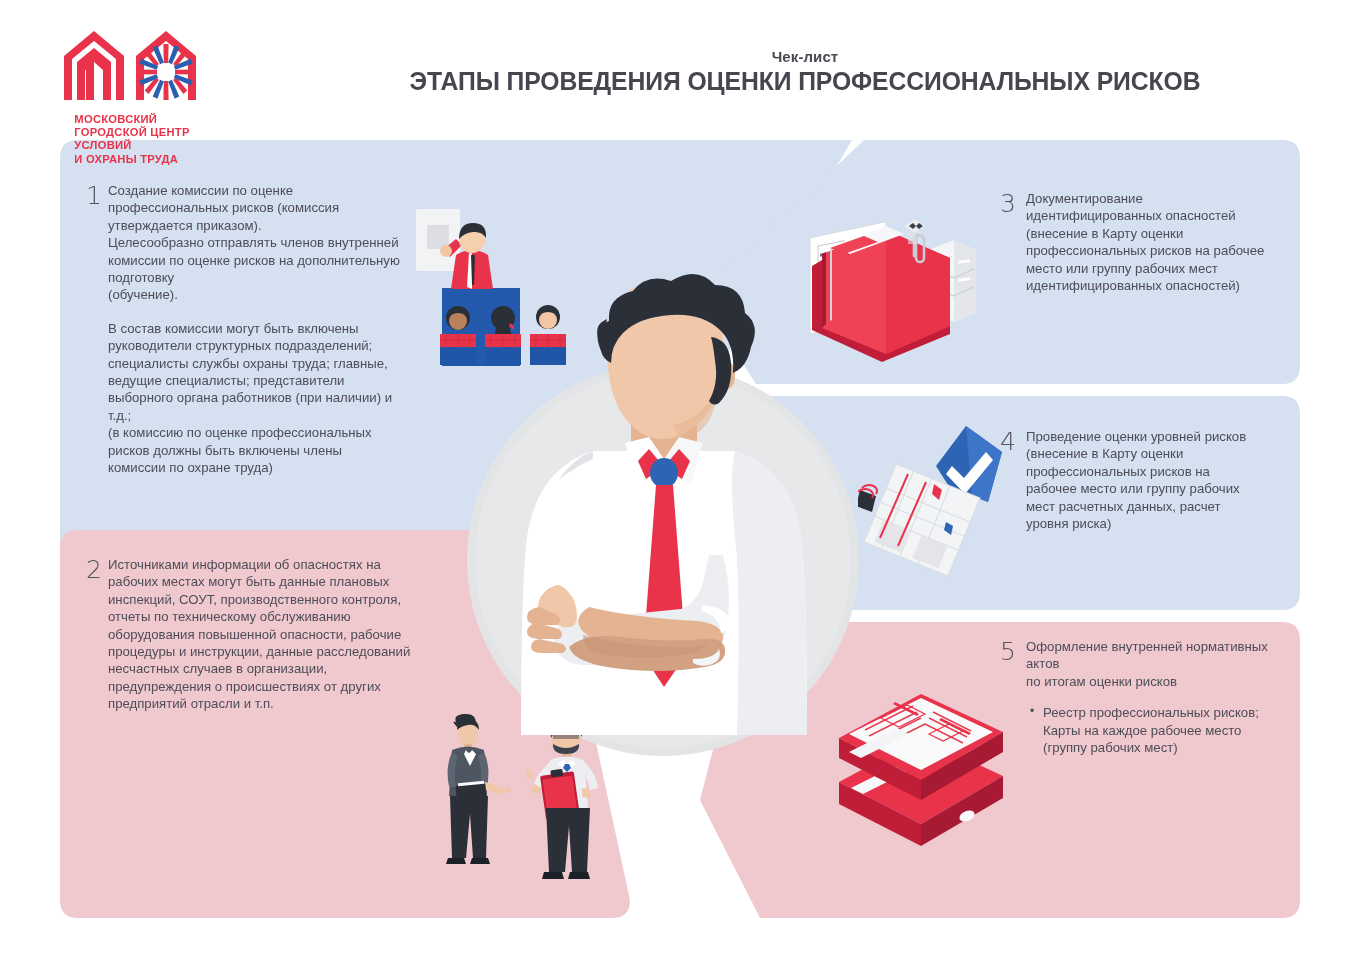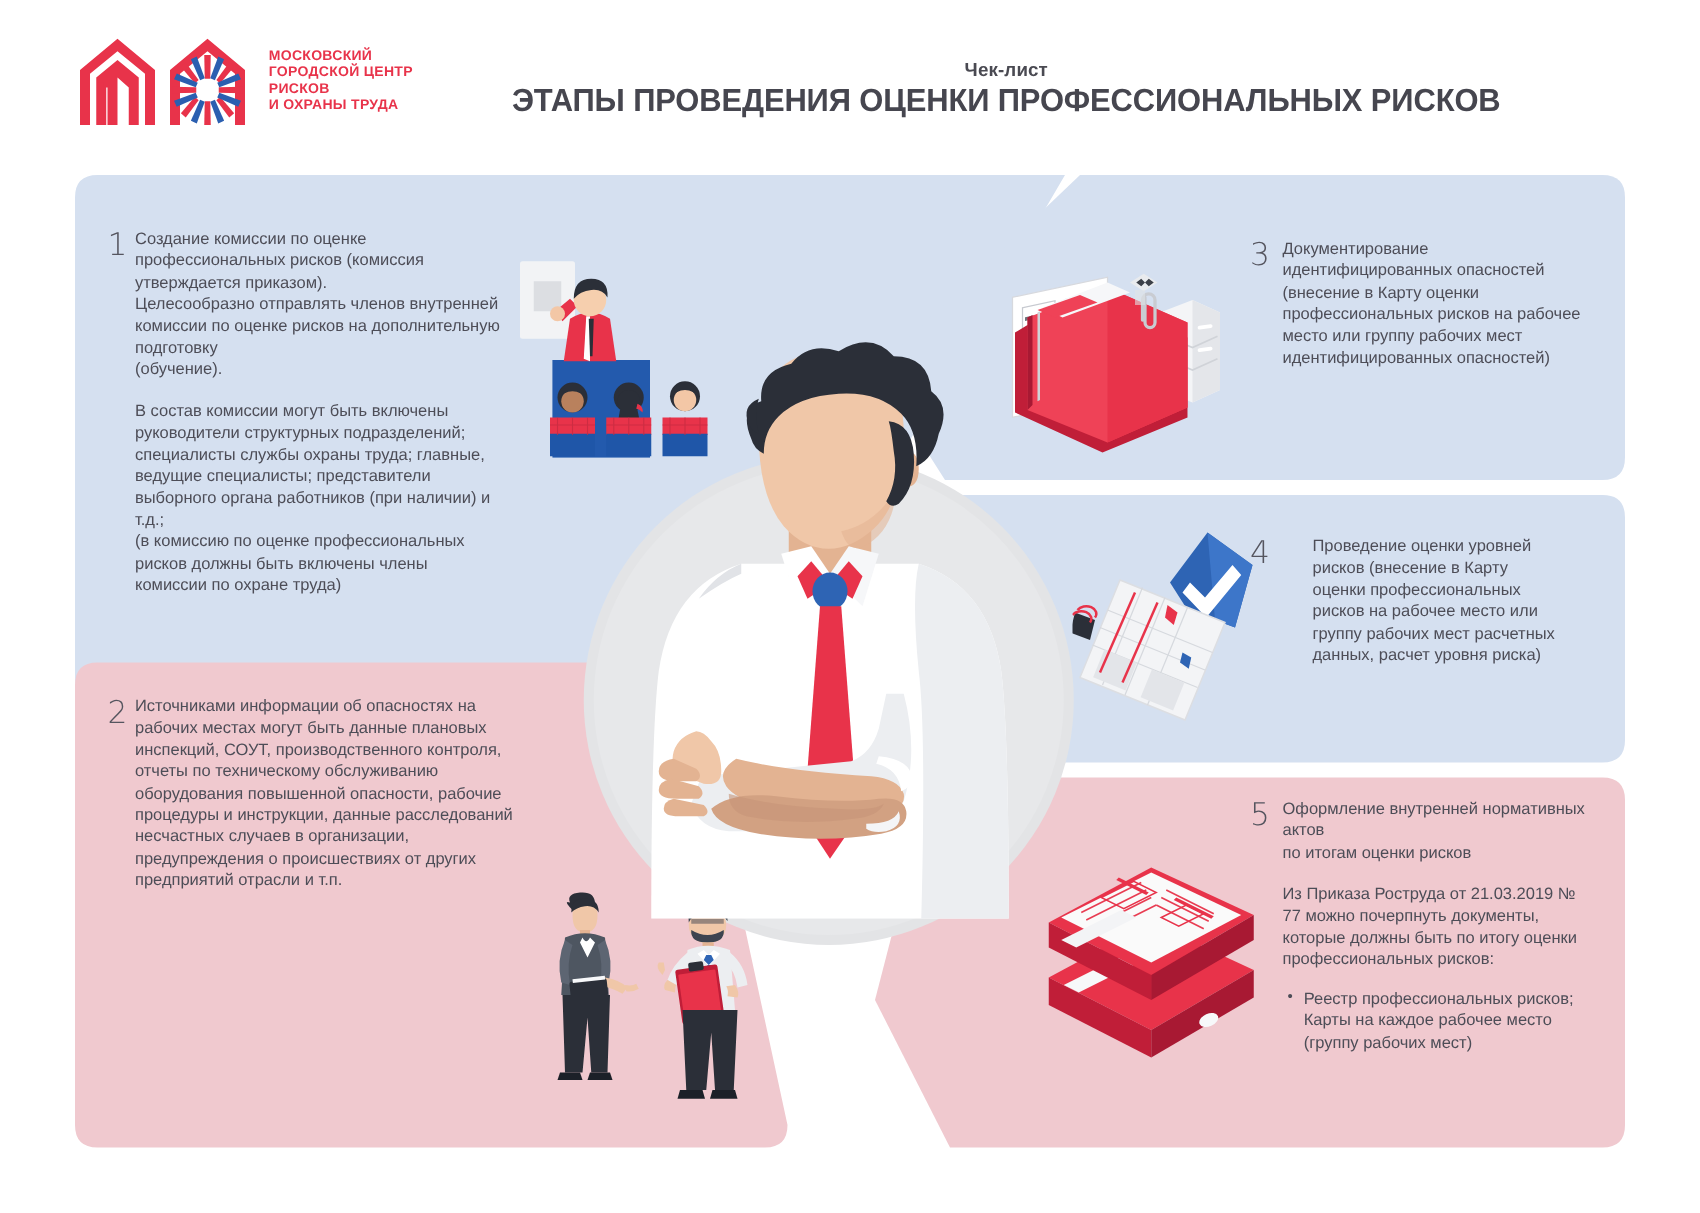--- a/index.html
+++ b/index.html
@@ -37,20 +37,21 @@
     height: 125px;
     z-index: 10;
   }
   #logo-block {
     position: absolute;
     left: 58px;
     top: 26px;
     display: flex;
     align-items: center;
     gap: 9px;
+    flex-direction: column;
   }
   #logo-mark { width: 148px; height: 78px; display:block; }
   #logo-text {
     color: #e8334a;
     font-weight: bold;
     font-size: 11.2px;
     line-height: 13.2px;
     letter-spacing: 0.25px;
     white-space: nowrap;
   }
@@ -198,21 +199,21 @@
             <path d="M-24.6,-13.3 L-26.8,-8.6 L-9.4,-2.2 L-7.8,-5.9 Z"></path>
             <path d="M-13.3,-24.6 L-8.6,-26.8 L-2.2,-9.4 L-5.9,-7.8 Z"></path>
           </g>
           <circle r="3.4" fill="#ffffff"></circle>
         </g>
       </svg>
 
       <div id="logo-text">
         <div>МОСКОВСКИЙ</div>
         <div>ГОРОДСКОЙ ЦЕНТР</div>
-        <div>РИСКОВ</div>
+        <div>УСЛОВИЙ</div>
         <div>И ОХРАНЫ ТРУДА</div>
       </div>
     </div>
 
     <div id="title-block">
       <div id="subtitle">Чек-лист</div>
       <div id="main-title">ЭТАПЫ ПРОВЕДЕНИЯ ОЦЕНКИ ПРОФЕССИОНАЛЬНЫХ РИСКОВ</div>
     </div>
   </div>
 
@@ -524,32 +525,31 @@
       <div class="step-body">
         <p class="para" style="white-space: pre-line;">Документирование идентифицированных опасностей (внесение в Карту оценки профессиональных рисков на рабочее место или группу рабочих мест идентифицированных опасностей)</p>
       </div>
     </div>
   </div>
 
   <div class="panel-text" id="p4">
     <div class="step-row">
       <div class="step-num">4</div>
       <div class="step-body">
-        <p class="para" style="white-space: pre-line; margin-left: 24px;">Проведение оценки уровней рисков (внесение в Карту оценки профессиональных рисков на рабочее место или группу рабочих мест расчетных данных, расчет уровня риска)</p>
+        <p class="para" style="white-space: pre-line;">Проведение оценки уровней рисков (внесение в Карту оценки профессиональных рисков на рабочее место или группу рабочих мест расчетных данных, расчет уровня риска)</p>
       </div>
     </div>
   </div>
 
   <div class="panel-text" id="p5">
     <div class="step-row">
       <div class="step-num">5</div>
       <div class="step-body">
         <p class="para" style="white-space: pre-line;"> Оформление внутренней нормативных актов
 по итогам оценки рисков</p>
-        <p class="para" style="white-space: pre-line;">Из Приказа Роструда от 21.03.2019 № 77 можно почерпнуть документы, которые должны быть по итогу оценки профессиональных рисков:</p>
         <ul class="bullets">
           <li>Реестр профессиональных рисков; Карты на каждое рабочее место (группу рабочих мест)</li>
         </ul>
       </div>
     </div>
   </div>
 
 </div>
 
 </body></html>

